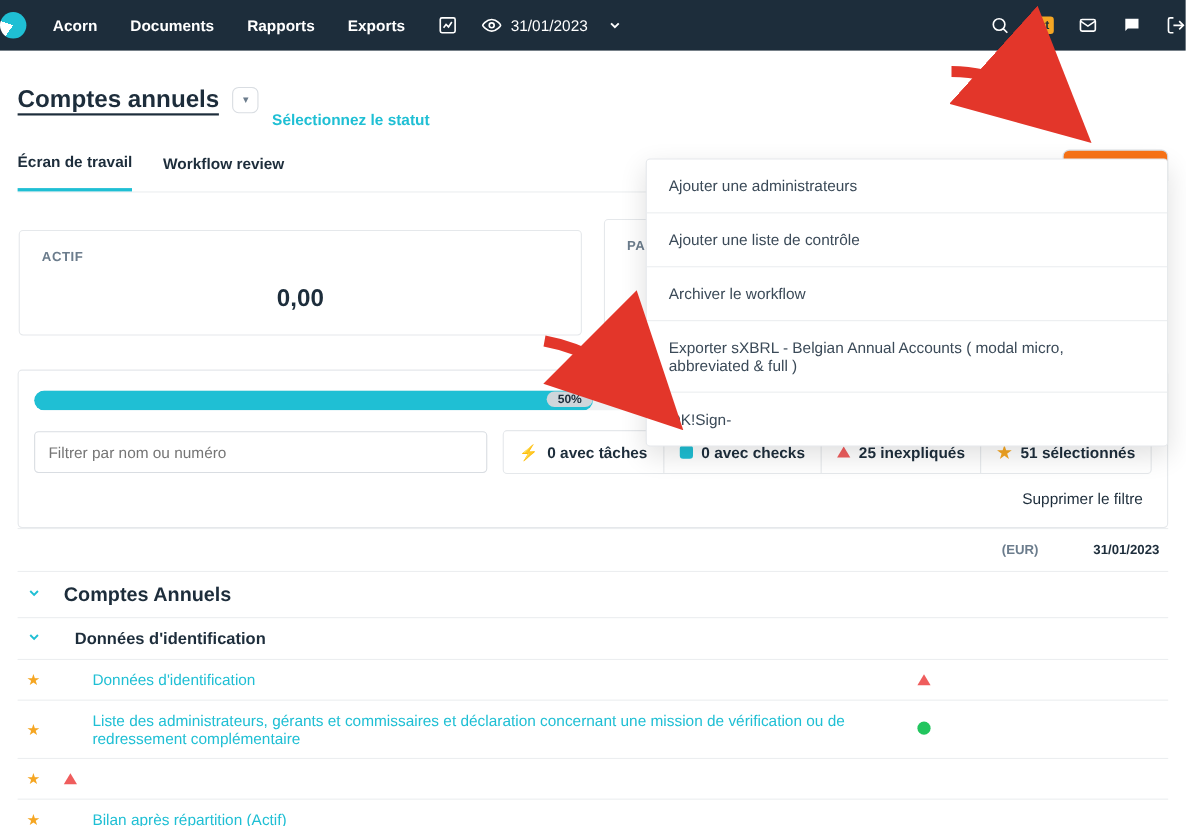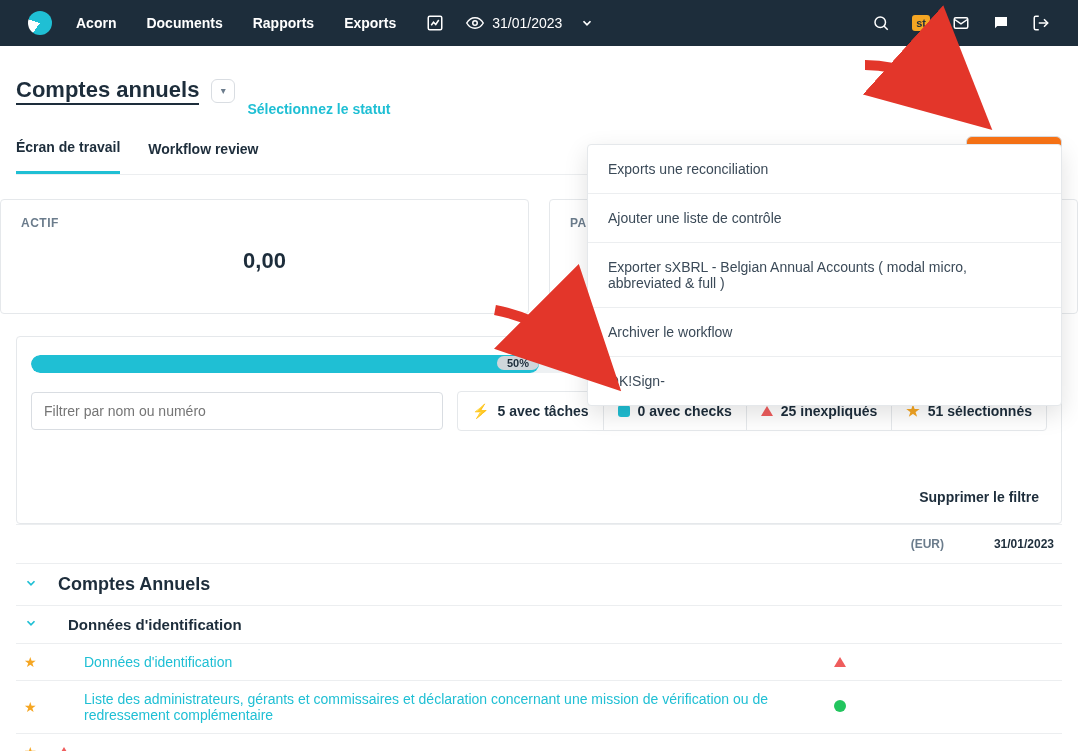--- a/index.html
+++ b/index.html
@@ -1,40 +1,40 @@
 <!DOCTYPE html>
 <html><head>
 <meta charset="utf-8">
 <style>
   * { box-sizing: border-box; margin: 0; padding: 0; }
   body { font-family: -apple-system, BlinkMacSystemFont, "Segoe UI", Helvetica, Arial, sans-serif; background:#fff; color:#1d2d3b; font-size:14px; width:1078px; }
 
   
-  .topnav { background:#1d2d3b; color:#fff; height:46px; display:flex; align-items:center; padding:0 28px; }
+  .topnav { background:#1d2d3b; color:#fff; height:46px; display:flex; align-items:center; padding:0 0; }
   .logo { width:24px; height:24px; border-radius:50%; background:conic-gradient(#1fbfd4 0 60%, #fff 0 80%, #1fbfd4 0 100%); margin-right:24px; }
   .navlink { color:#fff; font-weight:600; margin-right:30px; cursor:pointer; }
   .navicon { color:#fff; margin-right:22px; cursor:pointer; display:flex; align-items:center; }
   .navspacer { flex:1; }
   .navdate { display:flex; align-items:center; gap:8px; }
   .stbadge { background:#f5a623; color:#1d2d3b; font-size:11px; font-weight:700; padding:2px 4px; border-radius:3px; }
 
   
   .page { padding:18px 16px 0; }
   .titlebar { display:flex; align-items:center; gap:12px; margin-bottom:22px; }
   .pagetitle { font-size:22px; font-weight:700; border-bottom:2px solid #1d2d3b; }
   .cogbtn { border:1px solid #d9dde2; border-radius:6px; width:24px; height:24px; display:flex; align-items:center; justify-content:center; cursor:pointer; color:#6b7c8c; font-size:10px; }
   .statuslink { color:#1fbfd4; font-weight:600; cursor:pointer;margin-top:37px; }
 
   .tabsrow { display:flex; align-items:center; border-bottom:1px solid #eceef0; position:relative; }
   .tab { padding:0 0 16px; margin-right:28px; font-weight:700; color:#1d2d3b; cursor:pointer; }
   .tab.active { color:#1d2d3b; border-bottom:3px solid #1fbfd4; }
   .actionsbtn { margin-left:auto; border:1px solid #d9dde2; border-radius:6px; padding:8px 14px; font-weight:600; background:#f97316; cursor:pointer; display:flex; align-items:center; gap:8px; position:relative; top:-4px; }
 
   
-  .cardrow { display:flex; gap:20px; padding:24px 0 0; }
+  .cardrow { display:flex; gap:20px; padding:24px 17px 0;align-items:center; }
   .card { flex:1; border:1px solid #e5e8eb; border-radius:4px; padding:16px 20px 20px; }
   .cardlabel { font-weight:700; color:#6b7c8c; font-size:12px; letter-spacing:.5px; }
   .cardval { text-align:center; margin-top:18px; font-size:22px; font-weight:700; }
   .cardsub { text-align:center; color:#6b7c8c; font-size:13px; margin-top:4px; }
   .cardsub .lnk { color:#1fbfd4; text-decoration:underline; cursor:pointer; }
 
   
   .section { margin:22px 16px 0; border:1px solid #e5e8eb; border-radius:4px; padding:18px 14px 0; }
   .progwrap { position:relative; height:18px; background:#eef1f3; border-radius:10px; overflow:hidden; margin-bottom:18px; }
   .progfill { position:absolute; top:0; left:0; bottom:0; background:#1fbfd4; border-radius:10px; }
@@ -42,21 +42,21 @@
 
   .filtersrow { display:flex; align-items:center; gap:14px; flex-wrap:wrap; padding-bottom:18px; }
   .filterinput { flex:1; min-width:300px; border:1px solid #d9dde2; border-radius:4px; padding:10px 12px; font-size:14px; color:#6b7c8c; }
   .chipgroup { border:1px solid #e5e8eb; border-radius:4px; display:flex; }
   .chip { padding:10px 14px; display:flex; align-items:center; gap:8px; font-weight:600; cursor:pointer; border-right:1px solid #e5e8eb; }
   .chip:last-child { border-right:none; }
   .chip .sq { width:12px; height:12px; border-radius:3px; display:inline-block; }
   .bolt { color:#22c55e; font-size:14px; }
   .tri-red { width:0; height:0; border-left:6px solid transparent; border-right:6px solid transparent; border-bottom:10px solid #ef5d5d; display:inline-block; }
   .star-y { color:#f5a623; font-size:15px; }
-  .suppr { font-weight:700; margin-left:auto; padding-right:8px; cursor:pointer;margin-top:44px; }
+  .suppr { font-weight:400; margin-left:auto; padding-right:8px; cursor:pointer; }
 
   
   .table { margin:0 16px; }
   .thead { display:flex; border-top:1px solid #eceef0; border-bottom:1px solid #eceef0; padding:12px 8px; font-size:12px; font-weight:700; color:#6b7c8c; }
   .thead .spacer { flex:1; }
   .trow { display:flex; align-items:center; border-bottom:1px solid #eceef0; padding:10px 8px; gap:10px; }
   .cell-toggle { width:24px; color:#1fbfd4; cursor:pointer; }
   .cell-star { width:24px; color:#f5a623; cursor:pointer; }
   .cell-name { flex:1; font-weight:700; color:#1d2d3b; }
   .cell-name.h1 { font-size:18px; font-weight:700; }
@@ -165,21 +165,21 @@
 <div class="section">
   <div class="progwrap">
     <div class="progfill" id="progfill" style="width: 50%;"></div>
     <div class="progbadge" id="progbadge" style="left: 50%;">50%</div>
   </div>
   <div class="filtersrow">
     <input class="filterinput" placeholder="Filtrer par nom ou numéro" style="">
     <div class="chipgroup">
       <div class="chip">
           <span class="bolt">⚡</span>
-          <span>5 avec tâches</span>
+          <span>0 avec tâches</span>
         </div>
       <div class="chip">
           <span class="sq" style="background:#1fbfd4"></span>
           <span>0 avec checks</span>
         </div>
       <div class="chip">
           <span class="tri-red"></span>
           <span>25 inexpliqués</span>
         </div>
       <div class="chip">
@@ -234,24 +234,24 @@
       <div class="trow">
         <div class="cell-star">★</div>
         <div class="cell-name link">Bilan après répartition (Actif)</div>
         <div class="cell-status"></div>
         <div class="cell-date"></div>
       </div>
     </div>
 </div>
 
 <div class="dropdown">
-  <div class="ditem">Exports une reconciliation</div>
+  <div class="ditem">Ajouter une administrateurs</div>
   <div class="ditem">Ajouter une liste de contrôle</div>
+  <div class="ditem">Archiver le workflow</div>
   <div class="ditem">Exporter sXBRL - Belgian Annual Accounts ( modal micro, abbreviated &amp; full )</div>
-  <div class="ditem">Archiver le workflow</div>
   <div class="ditem">OK!Sign-</div>
 </div>
 
 <div class="arrow" style="top:55px; left:860px;">
   <svg width="130" height="70">
       <defs>
         <marker id="ah1" markerWidth="12" markerHeight="12" refX="9" refY="6" orient="auto">
           <path d="M0,0 L12,6 L0,12 z" fill="#e3362a"></path>
         </marker>
       </defs>

